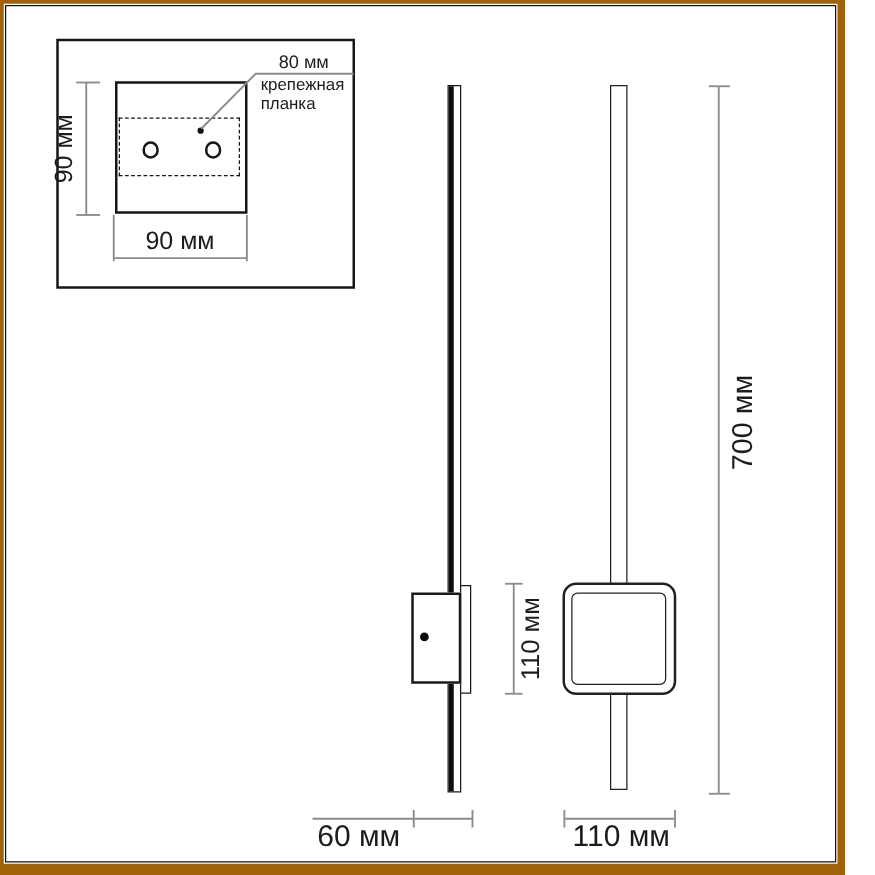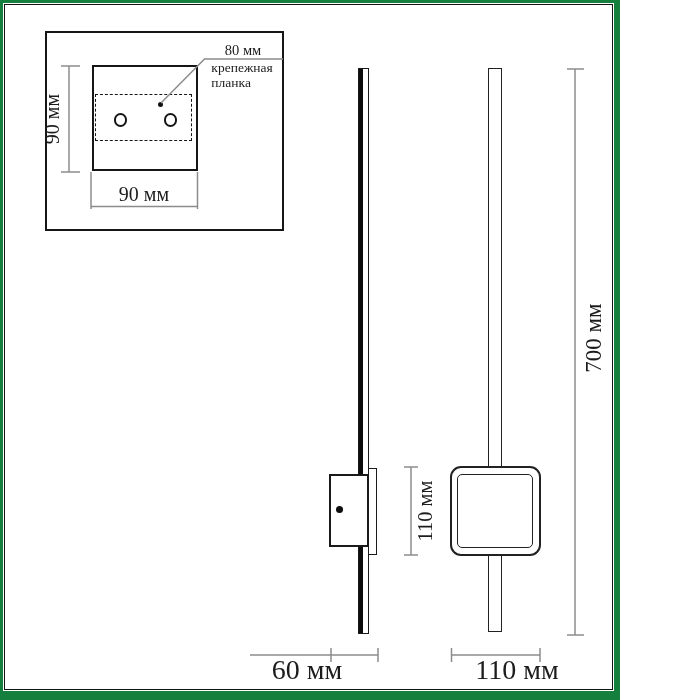--- a/index.html
+++ b/index.html
@@ -1,18 +1,18 @@
 <!DOCTYPE html>
 <html><head>
 <meta charset="utf-8">
 <style>
   html,body{margin:0;padding:0;background:#fff;}
   .stage{
-    position:relative;width:620px;height:700px;background:#15803d;overflow:hidden;
-    font-family:Liberation Serif, serif;color:#1c1c1c;
+    position:relative;width:676px;height:700px;background:#a16207;overflow:hidden;
+    font-family:Liberation Sans, sans-serif;color:#1c1c1c;
   }
   .frame-gap{position:absolute;top:2.5px;left:2.5px;right:6px;bottom:9px;background:#fff;}
   .frame-inner{position:absolute;top:3.5px;left:3.5px;right:7px;bottom:10px;border:1.8px solid #141414;background:#fff;}
   .abs{position:absolute;}
   
   .inset-panel{left:45px;top:31px;width:235px;height:196px;border:2px solid #161616;background:#fff;}
   .plate-square{left:91.5px;top:65px;width:102px;height:102px;border:2.6px solid #161616;background:#fff;}
   .dashed-rect{left:95px;top:94px;width:95px;height:45px;border:1.9px dashed #161616;background:transparent;}
   .hole{width:9.5px;height:9.5px;border:2px solid #161616;border-radius:50%;background:#fff;}
   .hole-left{left:113.5px;top:113px;}
@@ -26,21 +26,21 @@
   .screw-dot{left:335.5px;top:506px;width:7px;height:7px;border-radius:50%;background:#0d0d0d;}
   
   .front-bar{left:487.5px;top:67.5px;width:12px;height:562px;border:1.8px solid #222;background:#fff;}
   .front-square-outer{left:449.5px;top:466px;width:87px;height:85.5px;border:2.5px solid #222;border-radius:11px;background:#fff;}
   .front-square-inner{left:457px;top:473.5px;width:74px;height:72.5px;border:1.6px solid #222;border-radius:5px;background:#fff;}
   
   .lbl{position:absolute;white-space:nowrap;transform:translate(-50%,-50%);}
   .lbl-small{font-size:14.5px;}
   .lbl-note{font-size:13.5px;line-height:1.08;transform:translate(-50%,0);}
   .lbl-dim{font-size:20px;}
-  .lbl-dim-lg{font-size:28px;margin-left:20px;}
+  .lbl-dim-lg{font-size:24px;}
   .rot{transform:translate(-50%,-50%) rotate(-90deg);}
   svg.lines{position:absolute;left:0;top:0;pointer-events:none;}
 </style>
 </head>
 <body>
 
 <div class="stage">
   <div class="frame-gap"></div>
   <div class="frame-inner"></div>
 

